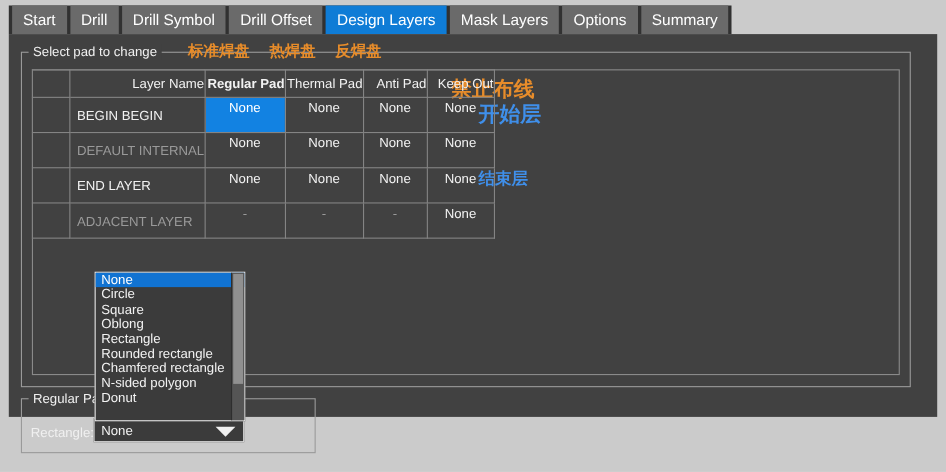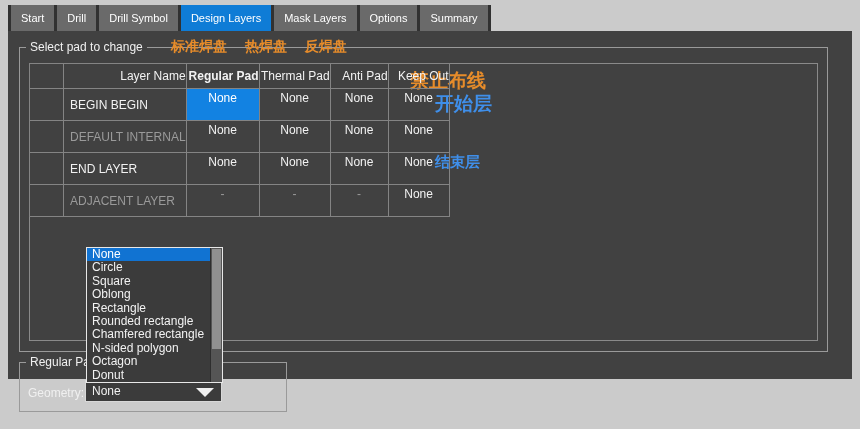--- a/index.html
+++ b/index.html
@@ -10,21 +10,21 @@
     -webkit-font-smoothing:antialiased;
   }
   
   #tabbar{
     position:absolute; left:8px; top:5px; height:26px;
     display:inline-flex; align-items:stretch;
     background:#313131; padding-left:3px; 
   }
   .tab{
     background:#6a6a6a; color:#ffffff; line-height:26px;
-    padding:0 10px; margin-right:3px; font-size:11px;
+    padding:0 10px; margin-right:3px; font-size:14px;
     white-space:nowrap; cursor:default;
   }
   .tab.active{ background:#0f7cd6; }
   
   #page{
     position:absolute; left:8px; top:31px; width:844px; height:348px;
     background:#414141;
   }
   .groupbox{ position:absolute; border:1px solid #9a9a9a; }
   .group-label{
@@ -92,20 +92,21 @@
 </style>
 </head>
 <body>
 
 <div id="window">
 
   <div id="tabbar">
     <div class="tab">Start</div>
     <div class="tab">Drill</div>
     <div class="tab">Drill Symbol</div>
+    <div class="tab">Drill Offset</div>
     <div class="tab active">Design Layers</div>
     <div class="tab">Mask Layers</div>
     <div class="tab">Options</div>
     <div class="tab">Summary</div>
   </div>
 
   <div id="page">
 
     <div class="groupbox" style="left:11px; top:16px; width:807px; height:303px;"></div>
     <div class="group-label" style="left:18px; top:9px;">Select pad to change</div>
@@ -162,37 +163,36 @@
           <td class="val dash c4">-</td>
           <td class="val c5">None</td>
         </tr>
       </tbody>
         </table>
     </div>
 
     <div class="groupbox" style="left:11px; top:331px; width:266px; height:48px;"></div>
     <div class="group-label" style="left:18px; top:324px;">Regular Pad</div>
 
-    <div id="geometry-label">Geometry:</div>
+    <div id="geometry-label">Rectangle:</div>
 
     <div id="geometry-combo">
       <div class="combo-text">None</div>
       <div id="combo-arrow"></div>
     </div>
 
     <div id="droplist">
       <div class="drop-item selected">None</div>
       <div class="drop-item">Circle</div>
       <div class="drop-item">Square</div>
       <div class="drop-item">Oblong</div>
       <div class="drop-item">Rectangle</div>
       <div class="drop-item">Rounded rectangle</div>
       <div class="drop-item">Chamfered rectangle</div>
       <div class="drop-item">N-sided polygon</div>
-      <div class="drop-item">Octagon</div>
       <div class="drop-item">Donut</div>
       <div id="drop-scrollbar">
         <div id="drop-thumb"></div>
       </div>
     </div>
 
   </div>
 </div>
 
 </body></html>

